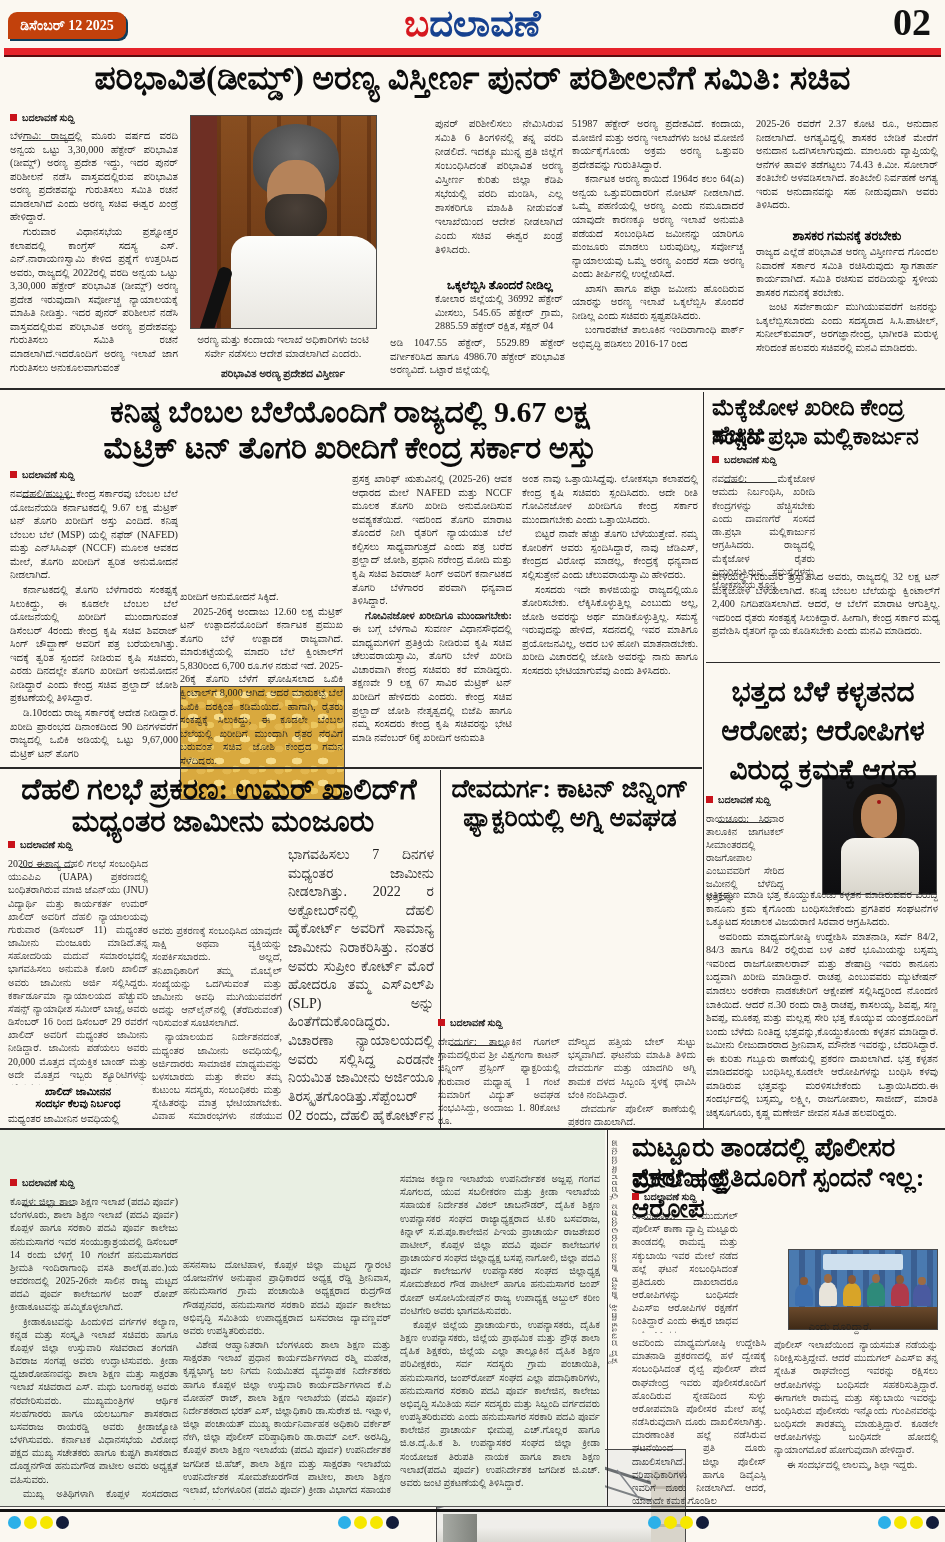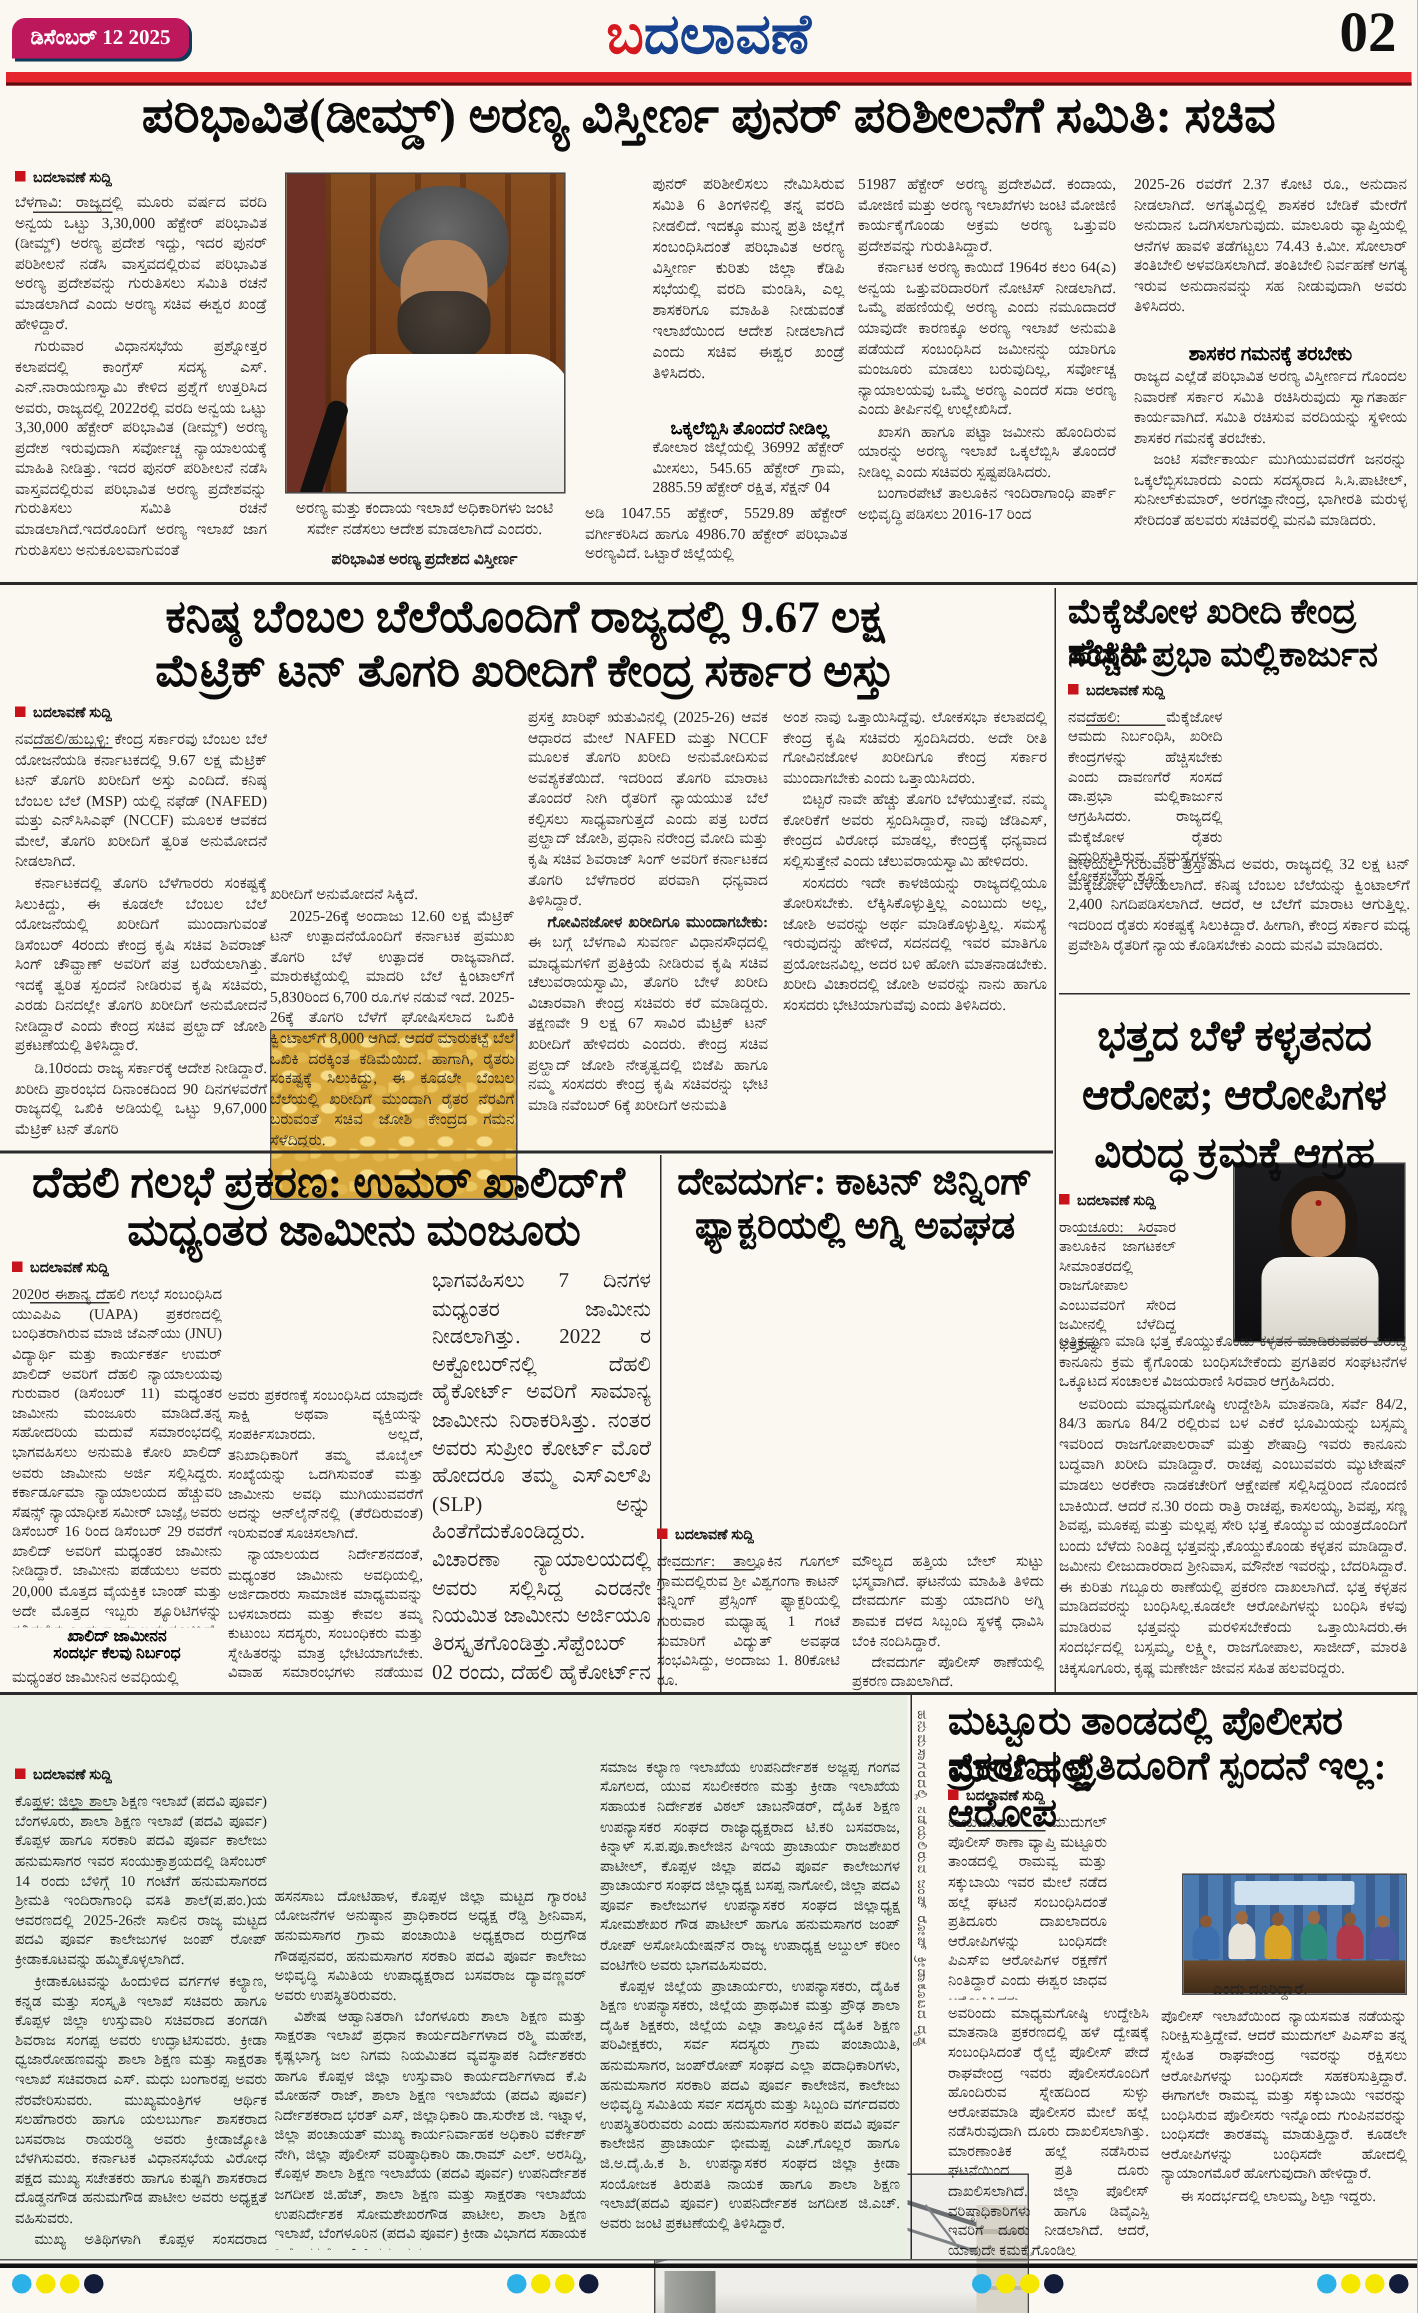--- a/index.html
+++ b/index.html
@@ -1,20 +1,20 @@
 <!DOCTYPE html>
 <html><head>
 <meta charset="utf-8">
 <style>
   html,body{margin:0;padding:0;background:#888;}
   .page{position:relative;width:945px;height:1542px;margin:0 auto;background:#fbf8f1;
         font-family:"Liberation Serif","DejaVu Serif",serif;color:#1c1c1c;overflow:hidden;}
   .abs{position:absolute;}
   
-  .date-box{background:#be185d;color:#fff;font-weight:bold;font-size:14px;text-align:center;
+  .date-box{background:#c2410c;color:#fff;font-weight:bold;font-size:14px;text-align:center;
             line-height:27px;border-radius:9px 9px 9px 0;box-shadow:2px 2px 0 #0d3c5a;}
   .masthead{text-align:center;font-size:37px;font-weight:bold;letter-spacing:0;}
   .masthead .m1{color:#d6181f;}
   .masthead .m2{color:#16418f;}
   .pagenum{font-size:38px;font-weight:bold;color:#111;}
   .redbar{background:#e6242b;border-bottom:2px solid #5a0c0f;height:7px;}
   
   .hl{font-weight:bold;color:#0c0c0c;text-align:center;line-height:1.18;}
   .hl-left{text-align:left;}
   
@@ -186,21 +186,21 @@
   </div>
   <div class="abs col" style="left:706px;top:888px;width:232px;height:232px;">
     <p>ಅತಿಕ್ರಮಣ ಮಾಡಿ ಭತ್ತ ಕೊಯ್ದುಕೊಂಡು ಕಳ್ಳತನ ಮಾಡಿರುವವರ ವಿರುದ್ಧ ಕಾನೂನು ಕ್ರಮ ಕೈಗೊಂಡು ಬಂಧಿಸಬೇಕೆಂದು ಪ್ರಗತಿಪರ ಸಂಘಟನೆಗಳ ಒಕ್ಕೂಟದ ಸಂಚಾಲಕ ವಿಜಯರಾಣಿ ಸಿರವಾರ ಆಗ್ರಹಿಸಿದರು.</p>
     <p>ಅವರಿಂದು ಮಾಧ್ಯಮಗೋಷ್ಠಿ ಉದ್ದೇಶಿಸಿ ಮಾತನಾಡಿ, ಸರ್ವೆ 84/2, 84/3 ಹಾಗೂ 84/2 ರಲ್ಲಿರುವ ಬಳ ಎಕರೆ ಭೂಮಿಯನ್ನು ಬಸ್ಸಮ್ಮ ಇವರಿಂದ ರಾಜಗೋಪಾಲರಾವ್ ಮತ್ತು ಶೇಷಾದ್ರಿ ಇವರು ಕಾನೂನು ಬದ್ಧವಾಗಿ ಖರೀದಿ ಮಾಡಿದ್ದಾರೆ. ರಾಚಪ್ಪ ಎಂಬುವವರು ಮ್ಯುಟೇಷನ್ ಮಾಡಲು ಅರಕೇರಾ ನಾಡಕಚೇರಿಗೆ ಆಕ್ಷೇಪಣೆ ಸಲ್ಲಿಸಿದ್ದರಿಂದ ನೊಂದಣಿ ಬಾಕಿಯಿದೆ. ಆದರೆ ನ.30 ರಂದು ರಾತ್ರಿ ರಾಚಪ್ಪ, ಕಾಸಲಯ್ಯ, ಶಿವಪ್ಪ, ಸಣ್ಣ ಶಿವಪ್ಪ, ಮೂಕಪ್ಪ ಮತ್ತು ಮಲ್ಲಪ್ಪ ಸೇರಿ ಭತ್ತ ಕೊಯ್ಯುವ ಯಂತ್ರದೊಂದಿಗೆ ಬಂದು ಬೆಳೆದು ನಿಂತಿದ್ದ ಭತ್ತವನ್ನು,ಕೊಯ್ದುಕೊಂಡು ಕಳ್ಳತನ ಮಾಡಿದ್ದಾರೆ. ಜಮೀನು ಲೀಜುದಾರರಾದ ಶ್ರೀನಿವಾಸ, ಮೌನೇಶ ಇವರನ್ನು, ಬೆದರಿಸಿದ್ದಾರೆ. ಈ ಕುರಿತು ಗಬ್ಬೂರು ಠಾಣೆಯಲ್ಲಿ ಪ್ರಕರಣ ದಾಖಲಾಗಿದೆ. ಭತ್ತ ಕಳ್ಳತನ ಮಾಡಿದವರನ್ನು ಬಂಧಿಸಿಲ್ಲ.ಕೂಡಲೇ ಆರೋಪಿಗಳನ್ನು ಬಂಧಿಸಿ ಕಳವು ಮಾಡಿರುವ ಭತ್ತವನ್ನು ಮರಳಿಸಬೇಕೆಂದು ಒತ್ತಾಯಿಸಿದರು.ಈ ಸಂದರ್ಭದಲ್ಲಿ ಬಸ್ಸಮ್ಮ, ಲಕ್ಷ್ಮೀ, ರಾಜಗೋಪಾಲ, ಸಾಜೀದ್, ಮಾರತಿ ಚಿಕ್ಕಸೂಗೂರು, ಕೃಷ್ಣ ಮಣೇರ್ಜಿ ಜೀವನ ಸಹಿತ ಹಲವರಿದ್ದರು.</p>
   </div>
 
   <div class="abs hrule" style="left:0;width:702px;top:767px;"></div>
   <div class="abs vrule" style="left:440px;top:770px;height:358px;"></div>
 
   <div class="abs hl" style="left:0;width:438px;top:772px;font-size:29px;">ದೆಹಲಿ ಗಲಭೆ ಪ್ರಕರಣ: ಉಮರ್ ಖಾಲಿದ್‌ಗೆ</div>
-  <div class="abs hl" style="left:17px;width:438px;top:804px;font-size:29px;text-align:center;">ಮಧ್ಯಂತರ ಜಾಮೀನು ಮಂಜೂರು</div>
+  <div class="abs hl" style="left:4px;width:438px;top:804px;font-size:29px;text-align:center;">ಮಧ್ಯಂತರ ಜಾಮೀನು ಮಂಜೂರು</div>
   <div class="abs byline" style="left:8px;top:840px;">
     <span class="sq"></span><span class="bl">ಬದಲಾವಣೆ ಸುದ್ದಿ</span>
   </div>
   <div class="abs col" style="left:8px;top:857px;width:140px;height:228px;font-size:9.9px;">
     <p>2020ರ ಈಶಾನ್ಯ ದೆಹಲಿ ಗಲಭೆ ಸಂಬಂಧಿಸಿದ ಯುಎಪಿಎ (UAPA) ಪ್ರಕರಣದಲ್ಲಿ ಬಂಧಿತರಾಗಿರುವ ಮಾಜಿ ಜೆಎನ್‌ಯು (JNU) ವಿದ್ಯಾರ್ಥಿ ಮತ್ತು ಕಾರ್ಯಕರ್ತ ಉಮರ್ ಖಾಲಿದ್ ಅವರಿಗೆ ದೆಹಲಿ ನ್ಯಾಯಾಲಯವು ಗುರುವಾರ (ಡಿಸೆಂಬರ್ 11) ಮಧ್ಯಂತರ ಜಾಮೀನು ಮಂಜೂರು ಮಾಡಿದೆ.ತನ್ನ ಸಹೋದರಿಯ ಮದುವೆ ಸಮಾರಂಭದಲ್ಲಿ ಭಾಗವಹಿಸಲು ಅನುಮತಿ ಕೋರಿ ಖಾಲಿದ್ ಅವರು ಜಾಮೀನು ಅರ್ಜಿ ಸಲ್ಲಿಸಿದ್ದರು. ಕರ್ಕಾರ್ಡೂಮಾ ನ್ಯಾಯಾಲಯದ ಹೆಚ್ಚುವರಿ ಸೆಷನ್ಸ್ ನ್ಯಾಯಾಧೀಶ ಸಮೀರ್ ಬಾಜ್ಪೈ ಅವರು ಡಿಸೆಂಬರ್ 16 ರಿಂದ ಡಿಸೆಂಬರ್ 29 ರವರೆಗೆ ಖಾಲಿದ್ ಅವರಿಗೆ ಮಧ್ಯಂತರ ಜಾಮೀನು ನೀಡಿದ್ದಾರೆ. ಜಾಮೀನು ಪಡೆಯಲು ಅವರು 20,000 ಮೊತ್ತದ ವೈಯಕ್ತಿಕ ಬಾಂಡ್ ಮತ್ತು ಅದೇ ಮೊತ್ತದ ಇಬ್ಬರು ಶ್ಯೂರಿಟಿಗಳನ್ನು ಸಲ್ಲಿಸಬೇಕು ಎಂದು ನ್ಯಾಯಾಲಯ ಸೂಚಿಸಿದೆ.</p>
   </div>
   <div class="abs subhead" style="left:8px;top:1086px;width:140px;font-size:10.5px;margin:0;">
     <div>ಖಾಲಿದ್ ಜಾಮೀನನ</div>
     <div>ಸಂದರ್ಭ ಕೆಲವು ನಿರ್ಬಂಧ</div>
   </div>

